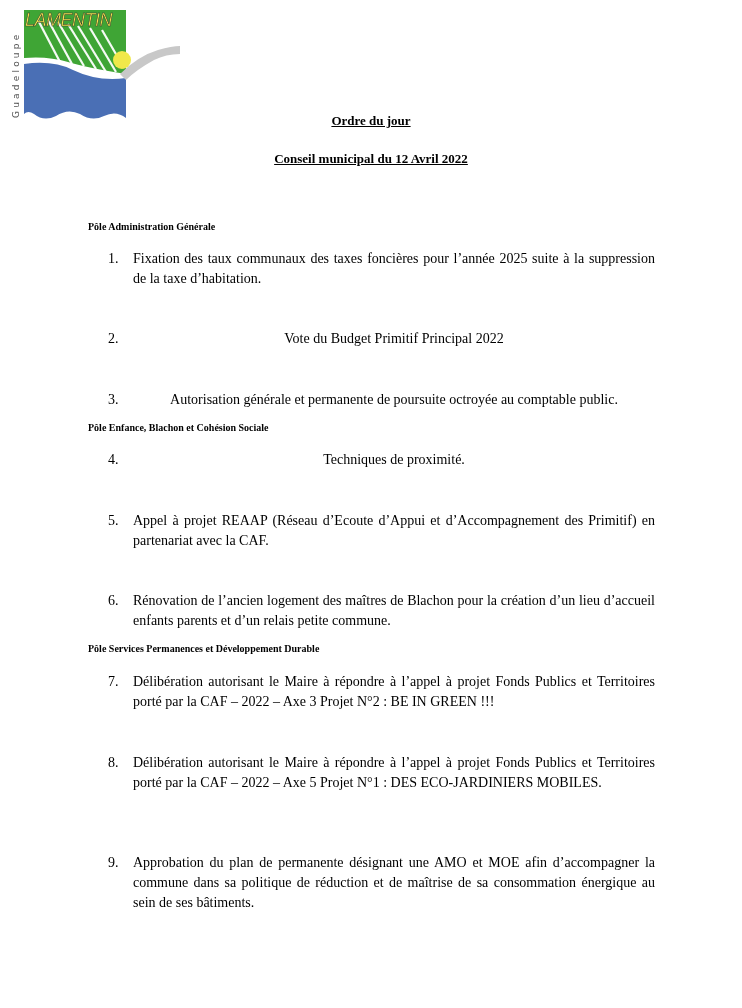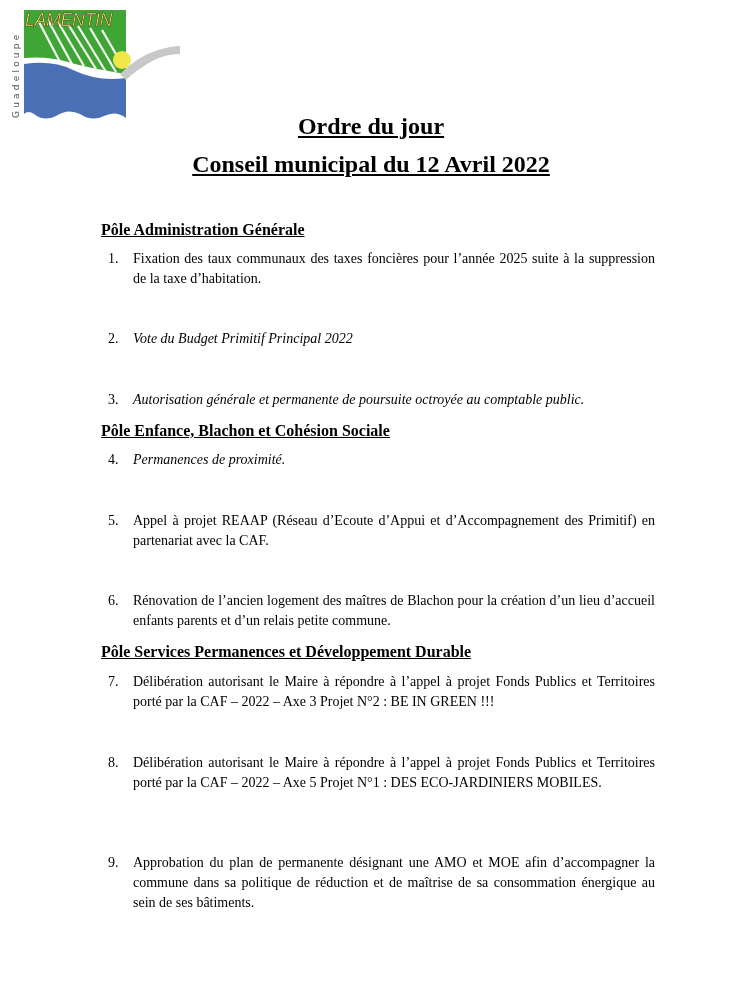--- a/index.html
+++ b/index.html
@@ -1,29 +1,29 @@
 <!DOCTYPE html>
 <html><head>
 <meta charset="utf-8">
 <style>
   html, body { margin: 0; padding: 0; background: #ffffff; }
   body { width: 742px; height: 1008px; position: relative; overflow: hidden;
          font-family: "Liberation Serif", "DejaVu Serif", serif; color: #000; }
   .logo { position: absolute; left: 8px; top: 6px; width: 176px; height: 114px; }
   .logo svg { width: 100%; height: 100%; display: block; }
   .title { position: absolute; left: 0; width: 742px; text-align: center;
-           font-weight: bold; font-size: 24px; text-decoration: underline; }
+           font-weight: bold; font-size: 13px; text-decoration: underline; }
   .title.t1 { top: 113px; }
   .title.t2 { top: 151px; }
-  .section { position: absolute; left: 101px; font-weight: bold; font-size: 16px;
-             text-decoration: underline; }
+  .section { position: absolute; left: 88px; font-weight: bold; font-size: 10px;
+             }
   .item { position: absolute; left: 108px; width: 547px; font-size: 14px; line-height: 20px; }
   .item .num { position: absolute; left: 0; top: 0; width: 20px; }
   .item .txt { margin-left: 25px; text-align: justify; display: block; }
-  .item .txt.nojust { text-align: left; font-style: italic; }
+  .item .txt.nojust { text-align: center; }
 </style>
 </head>
 <body>
 
 <div class="logo">
   <svg viewBox="0 0 176 114" xmlns="http://www.w3.org/2000/svg">
 
     <text transform="translate(11,112) rotate(-90)" font-family="DejaVu Sans, sans-serif" font-size="9" letter-spacing="3.2" fill="#555">Guadeloupe</text>
 
     <path d="M16 4 L118 4 L118 68 Q80 62 60 56 Q40 50 16 52 Z" fill="#3fa535"></path>
@@ -63,21 +63,21 @@
 </div>
 <div class="item" style="top:390px;">
   <span class="num">3.</span>
   <span class="txt nojust">Autorisation générale et permanente de poursuite octroyée au comptable public.</span>
 </div>
 
 <div class="section" style="top:422px;">Pôle Enfance, Blachon et Cohésion Sociale</div>
 
 <div class="item" style="top:450px;">
   <span class="num">4.</span>
-  <span class="txt nojust">Permanences de proximité.</span>
+  <span class="txt nojust">Techniques de proximité.</span>
 </div>
 <div class="item" style="top:511px;">
   <span class="num">5.</span>
   <span class="txt">Appel à projet REAAP (Réseau d’Ecoute d’Appui et d’Accompagnement des Primitif) en partenariat avec la CAF.</span>
 </div>
 <div class="item" style="top:591px;">
   <span class="num">6.</span>
   <span class="txt">Rénovation de l’ancien logement des maîtres de Blachon pour la création d’un lieu d’accueil enfants parents et d’un relais petite commune.</span>
 </div>
 

